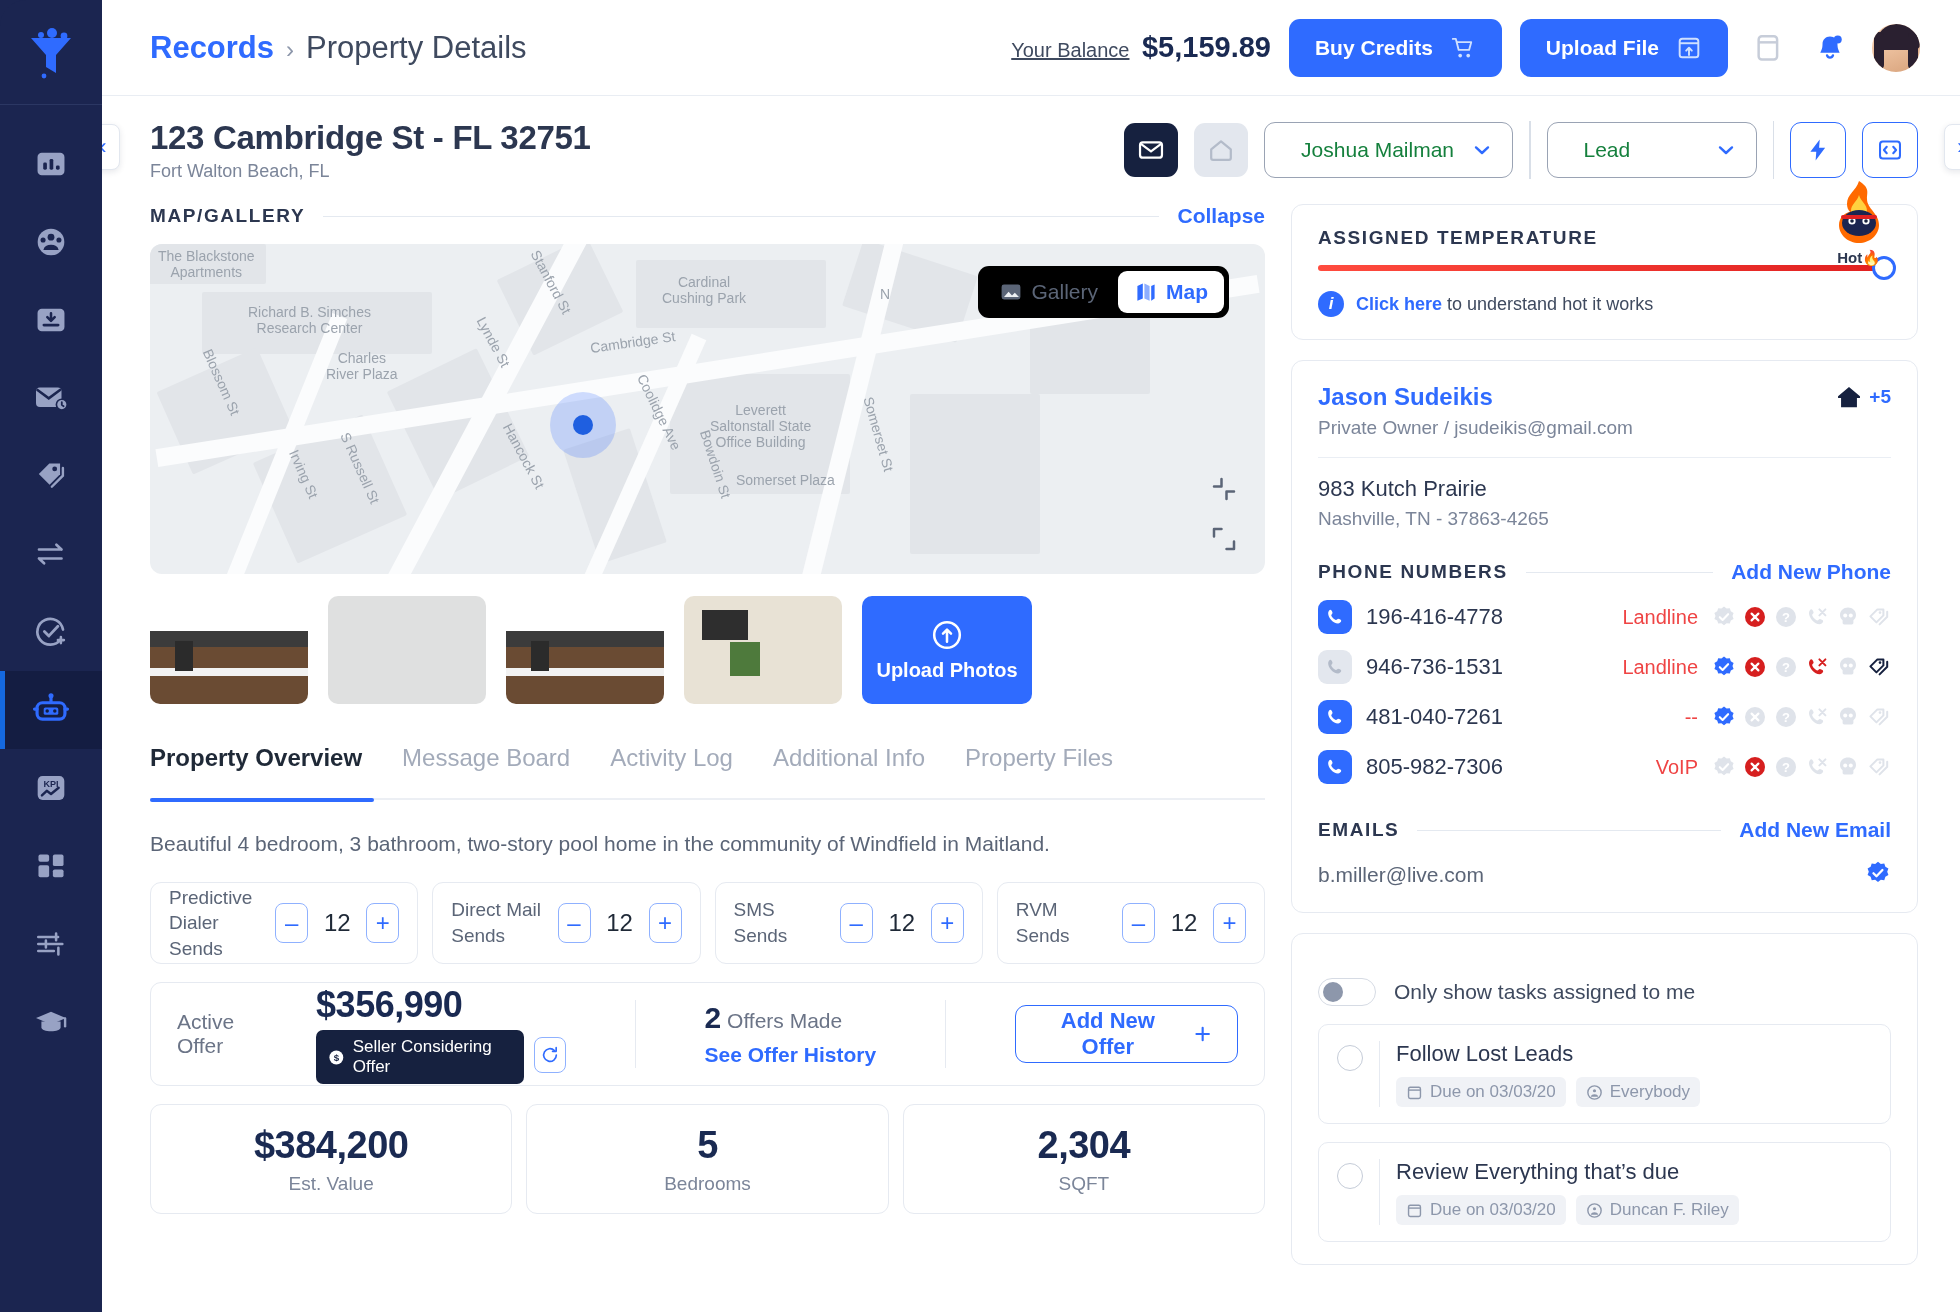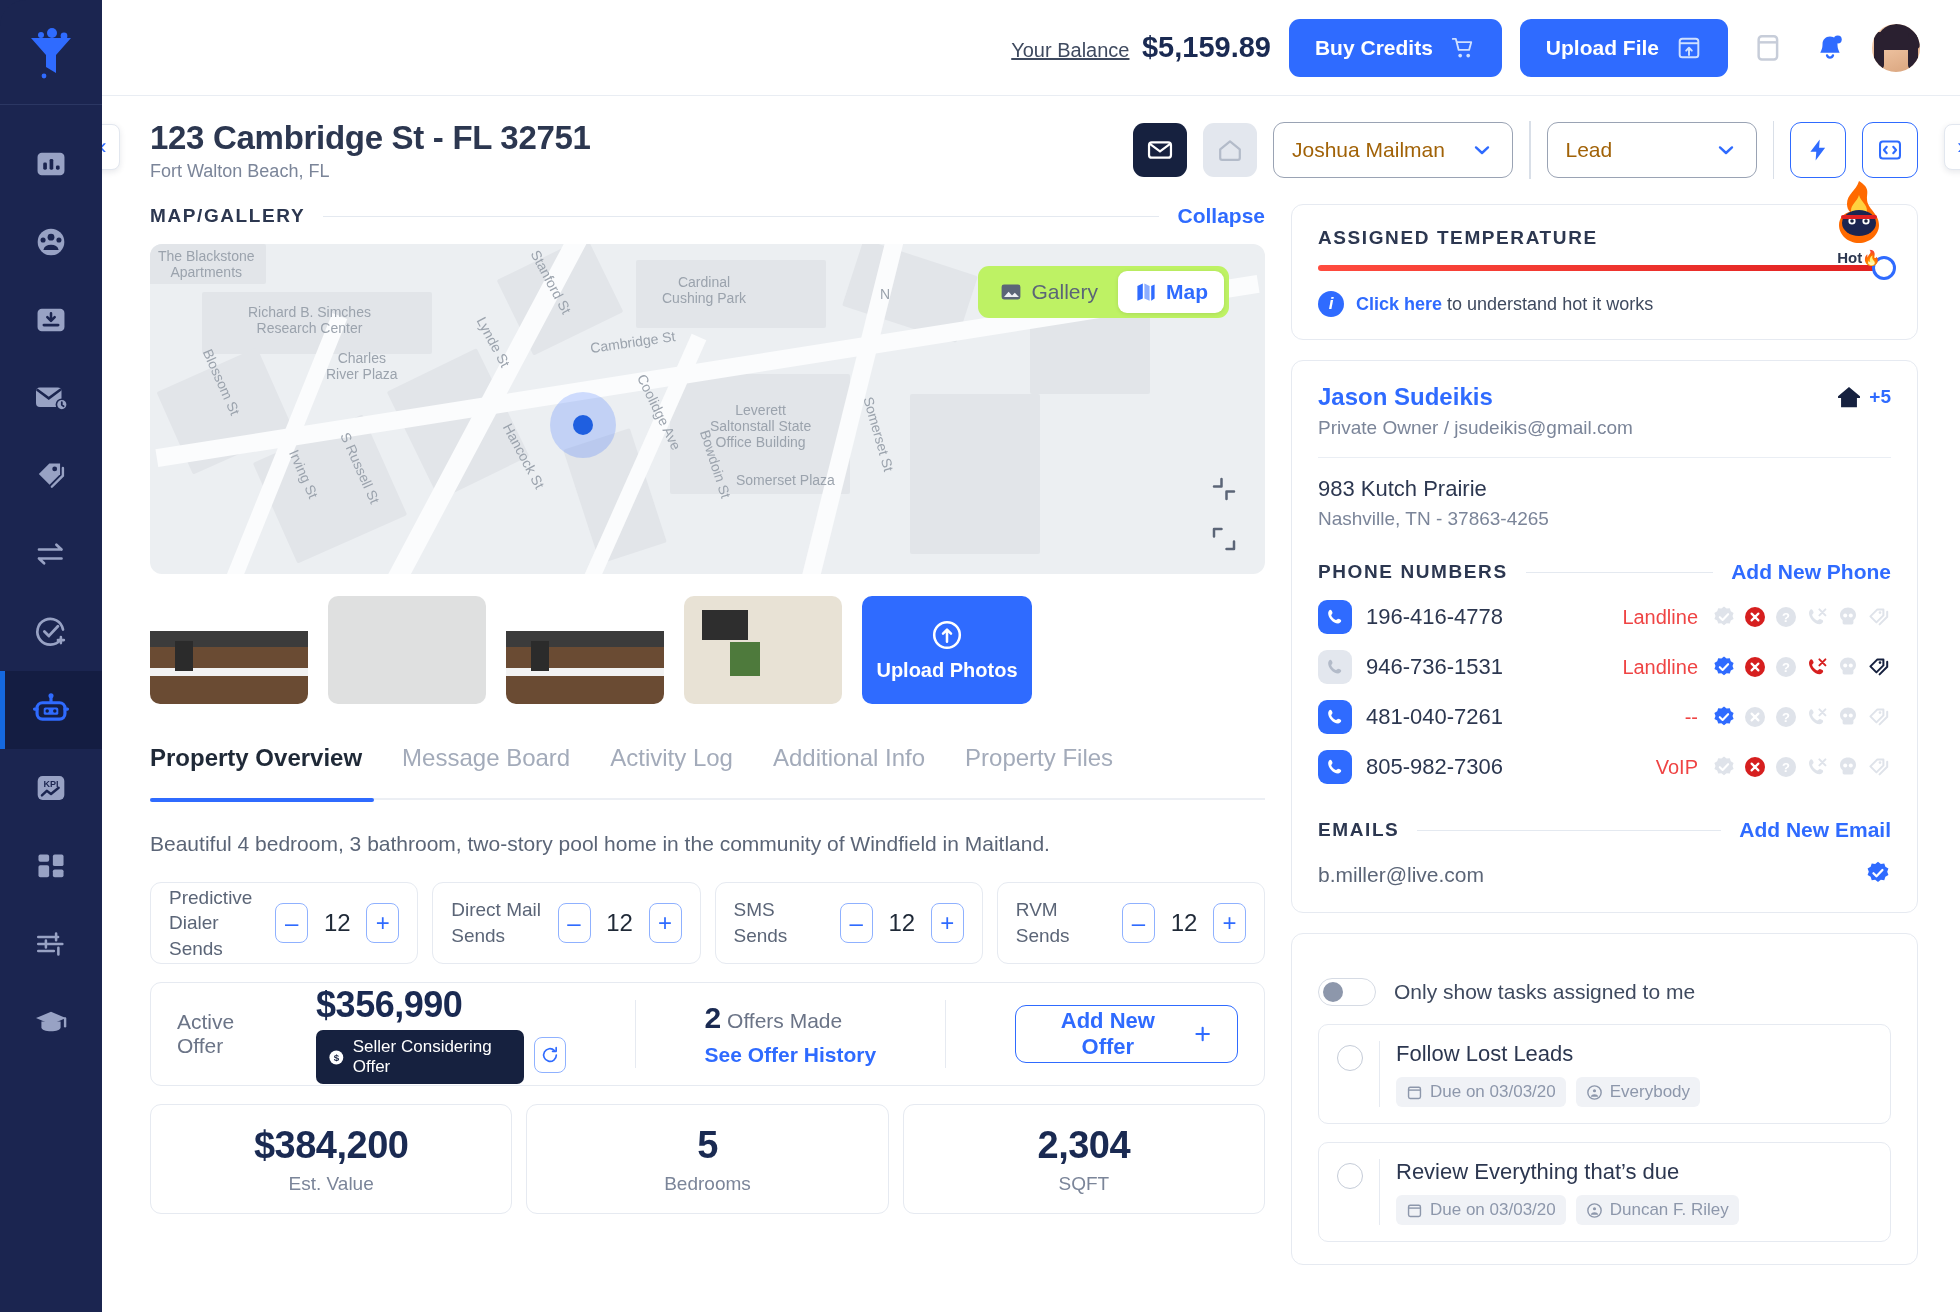--- a/index.html
+++ b/index.html
@@ -89,21 +89,21 @@
     width: 54px; height: 54px; border-radius: 11px; display: flex;
     align-items: center; justify-content: center; cursor: pointer; border: none;
   }
   .sq-dark { background: #16213f; }
   .sq-grey { background: #e3e7ee; }
   .select-box {
     border: 1.6px solid #9aa3b4; border-radius: 11px; height: 56px;
     min-width: 240px; display: flex; align-items: center; padding: 0 18px;
     gap: 16px; cursor: pointer; background: #fff;
   }
-  .select-box span { font-size: 21px; color: #a16207; flex: 1; }
+  .select-box span { font-size: 21px; color: #15803d; flex: 1; margin-left: 18px; }
   .vdiv { width: 1.5px; height: 58px; background: #d9dfe8; }
   .sq-out {
     width: 56px; height: 56px; border-radius: 11px; border: 1.8px solid #2f6bff;
     display: flex; align-items: center; justify-content: center; cursor: pointer;
     background: #fff;
   }
   .pager {
     width: 34px; height: 46px; border-radius: 8px; background: #fff;
     border: 1px solid #e2e7ef; display: flex; align-items: center;
     justify-content: center; position: absolute; cursor: pointer;
@@ -122,21 +122,21 @@
   }
   .section-rule { flex: 1; height: 1px; background: #e4e9f0; }
   .link-blue { color: #2f6bff; font-size: 21px; font-weight: 600; cursor: pointer; white-space: nowrap; }
 
   
   .map-wrap {
     height: 330px; border-radius: 12px; overflow: hidden; position: relative;
     background: #eceff2;
   }
   .map-toggle {
-    position: absolute; top: 22px; right: 36px; background: #bef264;
+    position: absolute; top: 22px; right: 36px; background: #000000;
     border-radius: 11px; padding: 5px; display: flex; gap: 4px; z-index: 4;
   }
   .mt-btn {
     display: flex; align-items: center; gap: 8px; padding: 9px 16px;
     border-radius: 9px; font-size: 21px; color: #5b6577; cursor: pointer;
     font-weight: 500;
   }
   .mt-btn.active { background: #fff; color: #2f6bff; font-weight: 700; box-shadow: 0 1px 4px rgba(0,0,0,.10); }
   .map-zoom {
     position: absolute; right: 22px; bottom: 16px; display: flex;
@@ -449,20 +449,25 @@
           <path d="M21.4 9.6v5.2" stroke="#98a2c4" stroke-width="1.6" stroke-linecap="round"></path>
         </svg>
       </div>
 
     </div>
   </div>
 
   <div class="main">
 
     <div class="topbar">
+      <div class="crumb-wrap">
+        <span class="crumb-link">Records</span>
+        <span class="crumb-sep">›</span>
+        <span class="crumb-cur">Property Details</span>
+      </div>
       <div class="topbar-right">
         <div>
           <span class="balance-label">Your Balance</span>
           <span class="balance-value">$5,159.89</span>
         </div>
         <button class="btn-primary">
           <span>Buy Credits</span>
           <svg width="26" height="26" viewBox="0 0 24 24">
             <path d="M2.6 3.6h2.8l2.6 10.2h9.6l2-7.2H7" stroke="#cfe0ff" stroke-width="1.7" fill="none" stroke-linecap="round" stroke-linejoin="round"></path>
             <circle cx="9.4" cy="19" r="1.7" fill="#cfe0ff"></circle>

